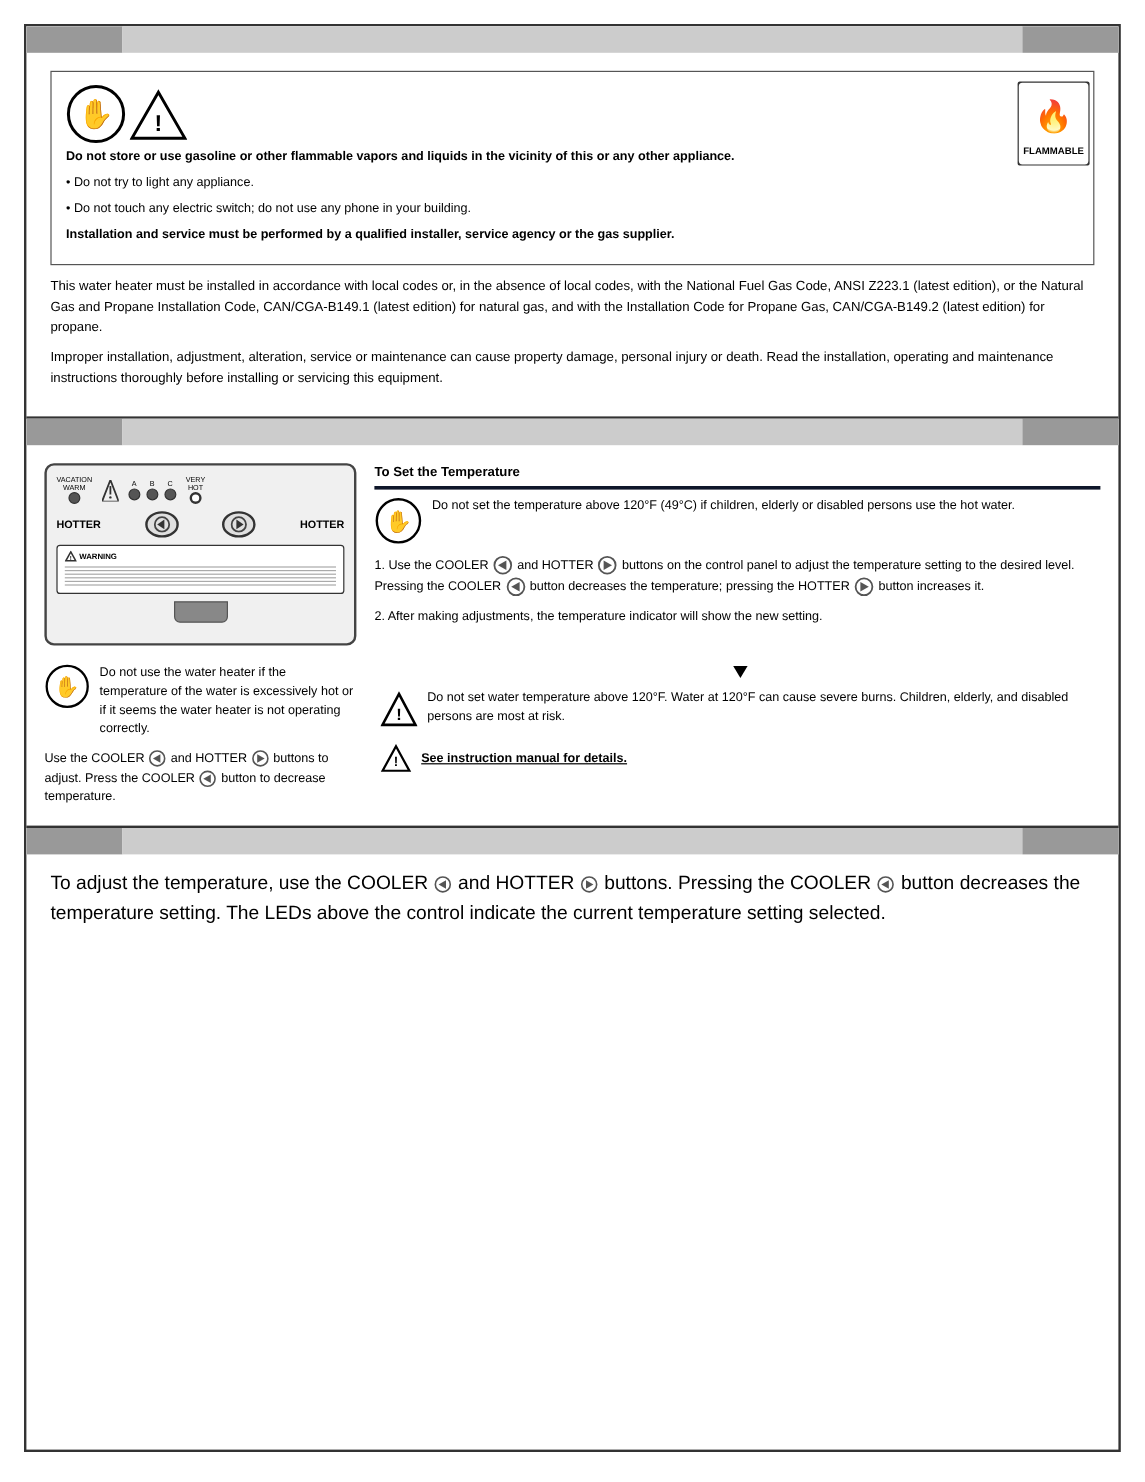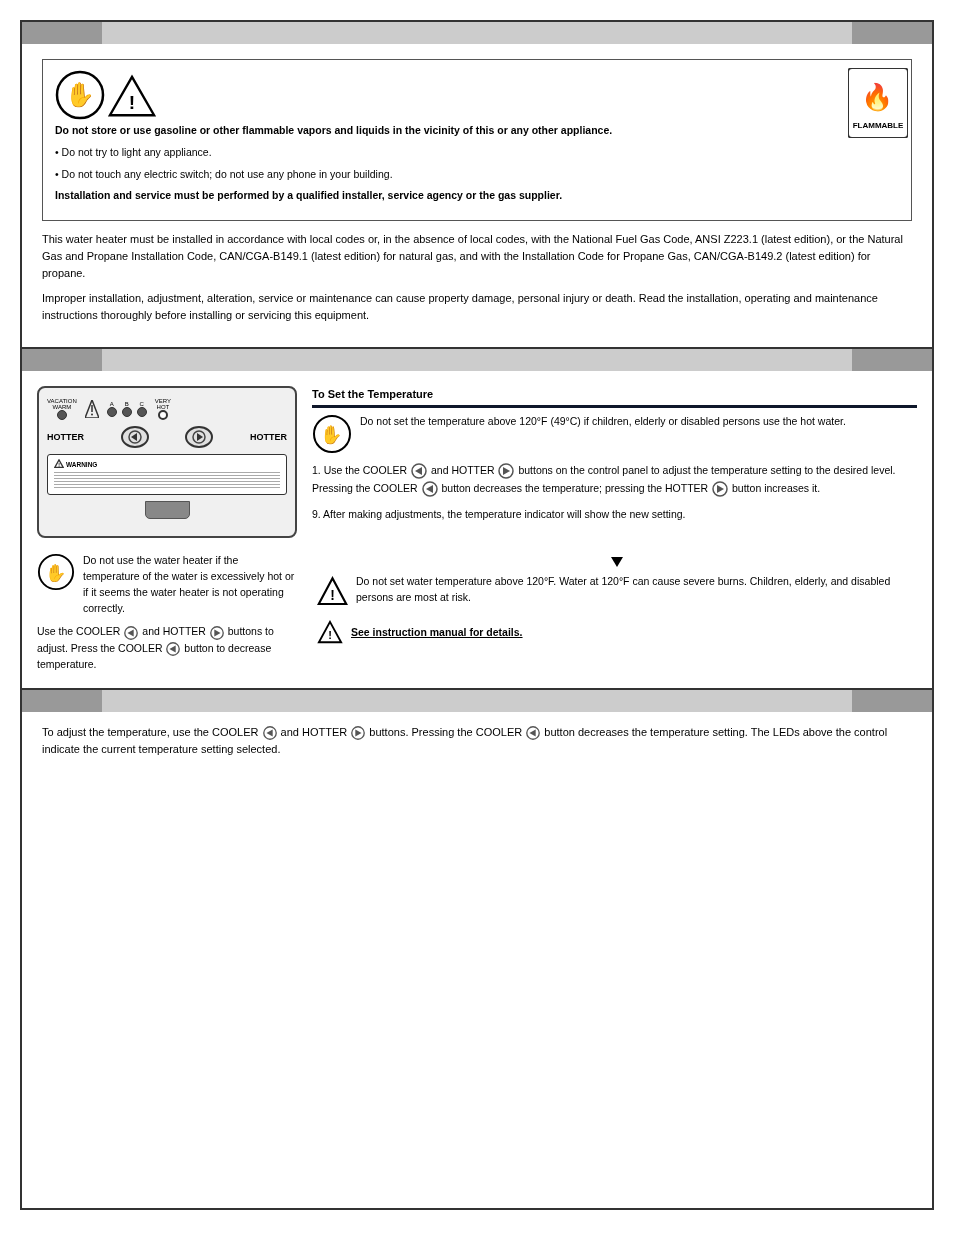--- a/index.html
+++ b/index.html
@@ -210,21 +210,21 @@
 
     .lower-right {
       flex: 1;
       font-size: 10.5px;
       line-height: 1.5;
     }
 
     
     .section3-content {
       padding: 12px 20px;
-      font-size: 11px;
+      font-size: 16px;
       line-height: 1.6;
     }
 
     .bold { font-weight: bold; }
 
     
     svg { display: inline-block; vertical-align: middle; }
 
     .text-paragraph {
       margin-bottom: 8px;
@@ -414,21 +414,21 @@
                   <polygon points="12,5 12,13 5,9" fill="#555"></polygon>
                 </svg>
               button decreases the temperature; pressing the HOTTER
               <svg viewBox="0 0 18 18" width="18" height="18">
                   <circle cx="9" cy="9" r="7" fill="#fff" stroke="#555" stroke-width="1.5"></circle>
                   <polygon points="6,5 6,13 13,9" fill="#555"></polygon>
                 </svg>
               button increases it.
             </p>
             <p class="text-paragraph">
-              9. After making adjustments, the temperature indicator will show the new setting.
+              2. After making adjustments, the temperature indicator will show the new setting.
             </p>
           </div>
         </div>
       </div>
     </div>
 
     <div class="section2-lower">
       <div class="lower-left">
         <div style="display:flex;align-items:flex-start;gap:8px;margin-bottom:8px;">
           <div>

